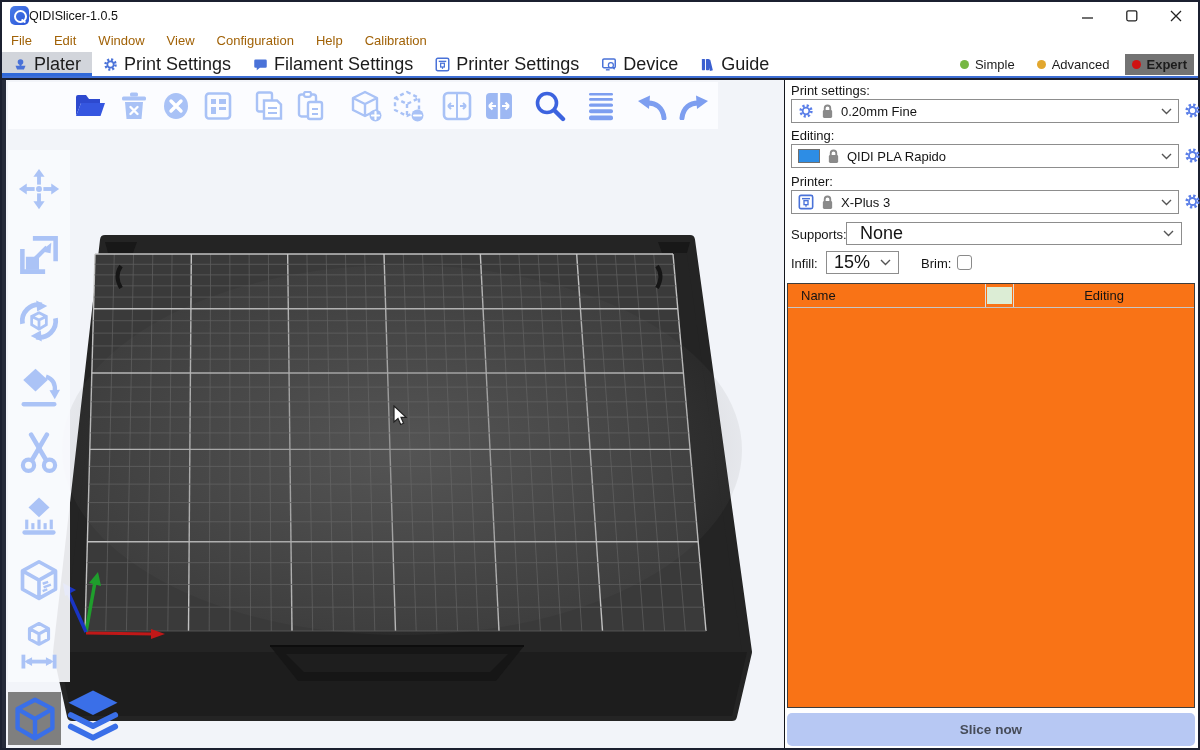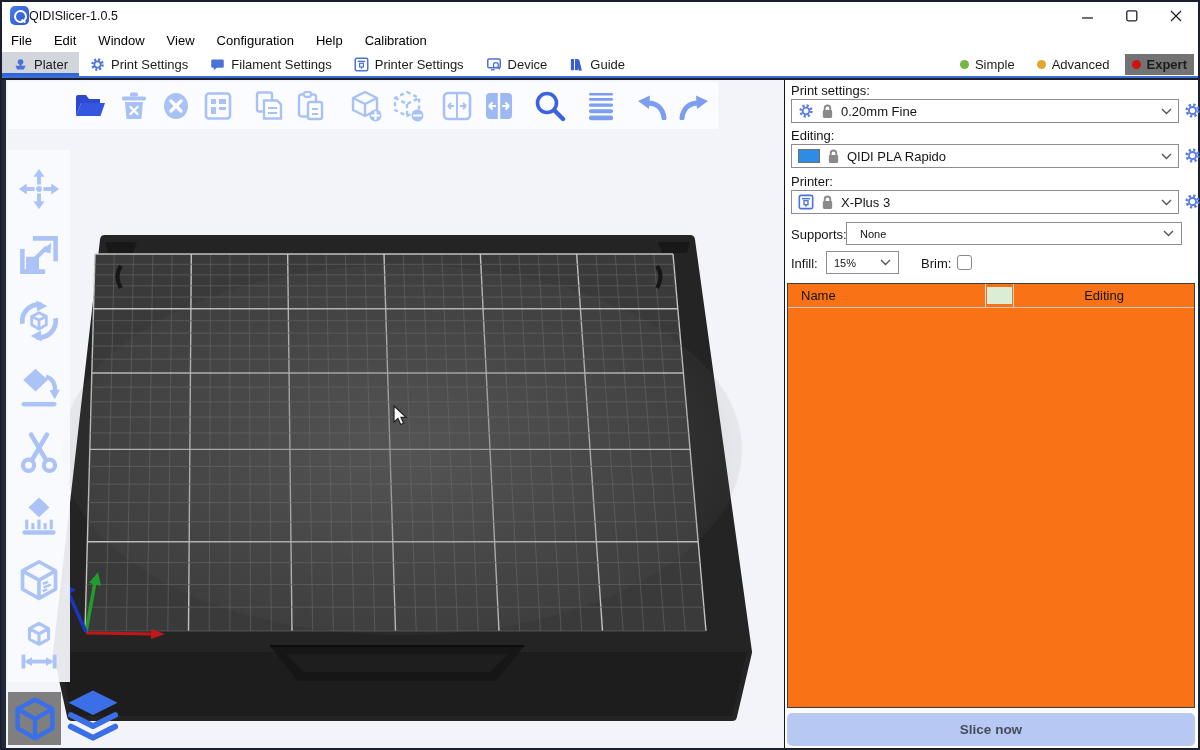--- a/index.html
+++ b/index.html
@@ -14,27 +14,27 @@
   .appicon::after { content:""; position:absolute; left:4px; top:4px; width:9px; height:9px;
     border:2px solid #fff; border-radius:50%; }
   .appicon::before { content:""; position:absolute; right:3px; bottom:3px; width:5px; height:2px; background:#fff; transform:rotate(35deg); border-radius:1px; z-index:2;}
   .title-text { font-size:12.5px; color:#111; margin-left:0; }
   .wctrls { margin-left:auto; display:flex; height:100%; }
   .wbtn { width:44px; height:100%; display:flex; align-items:center; justify-content:center; color:#222; }
   .wbtn svg { display:block; }
 
   
   .menubar { position:absolute; left:2px; top:29px; right:2px; height:23px; background:#fff; display:flex; align-items:center; }
-  .menu-item { font-size:13px; color:#000000; padding:0 11px; height:100%; display:flex; align-items:center; }
+  .menu-item { font-size:13px; color:#a16207; padding:0 11px; height:100%; display:flex; align-items:center; }
   .menu-item:first-child { padding-left:9px; }
 
   
   .tabbar { position:absolute; left:2px; top:52px; right:2px; height:26px; background:#fff;
     border-bottom:2px solid #3f6fd5; display:flex; align-items:stretch; }
-  .tab { display:flex; align-items:center; gap:6px; padding:0 11px; font-size:13px; color:#1c1c1c; }
+  .tab { display:flex; align-items:center; gap:6px; padding:0 11px; font-size:18px; color:#1c1c1c; }
   .tab.selected { background:#d2d5db; box-shadow:inset 0 -3px 0 #2f68d8; }
   .tab svg { display:block; }
   .modes { margin-left:auto; display:flex; align-items:center; gap:8px; padding-right:4px; }
   .mode { display:flex; align-items:center; gap:6px; font-size:13px; color:#1c1c1c; padding:3px 7px; }
   .mode .dot { width:9px; height:9px; border-radius:50%; }
   .mode.selected { background:#737373; font-weight:bold; }
 
   
   .viewport { position:absolute; left:2px; top:80px; width:782px; bottom:2px; background:#f2f4f9; overflow:hidden; }
   .vp-darkedge { position:absolute; left:0; top:0; width:6px; bottom:0; background:#262b3a; }
@@ -55,21 +55,21 @@
 
   
   .rpanel { position:absolute; left:784px; top:80px; right:2px; bottom:2px; background:#ffffff; border-left:1px solid #14161c; }
   .rp-label { position:absolute; left:6px; font-size:13px; color:#141414; }
   .combo { position:absolute; left:6px; width:388px; height:24px; border:1px solid #8d8d8d; background:#fff;
     display:flex; align-items:center; gap:7px; padding:0 6px; font-size:13px; color:#141414;justify-content:flex-end; }
   .combo .chev { margin-left:auto; }
   .gear-out { position:absolute; left:399px; width:17px; height:17px; }
   .swatch { width:22px; height:14px; background:#2d8de5; border:1px solid #6f6f6f; flex:0 0 auto; }
   .combo-sm { position:absolute; height:23px; border:1px solid #8d8d8d; background:#fff; display:flex; align-items:center;
-    font-size:11px; color:#141414; padding:0 7px; }
+    font-size:18px; color:#141414; padding:0 7px; }
   .combo-sm .chev { margin-left:auto; }
   .checkbox { position:absolute; width:15px; height:15px; border:1px solid #8a8a8a; border-radius:3px; background:#fff; }
 
   .objtable { position:absolute; left:2px; top:203px; right:3px; bottom:40px; border:1px solid #3d3d3d; background:#f97316; }
   .obj-header { position:absolute; left:0; right:0; top:0; height:24px; border-bottom:1px solid #c6c6c6; display:flex; }
   .oh-name { width:198px; font-size:13px; color:#141414; display:flex; align-items:center; padding-left:13px; border-right:1px solid #dcdcdc; }
   .oh-mid { width:28px; border-right:1px solid #dcdcdc; position:relative; }
   .oh-mid .greenbox { position:absolute; left:1px; top:3px; right:1px; bottom:3px; background:#dcedd5; }
   .oh-edit { flex:1; font-size:13px; color:#141414; display:flex; align-items:center; justify-content:center;text-align:center; }
 

